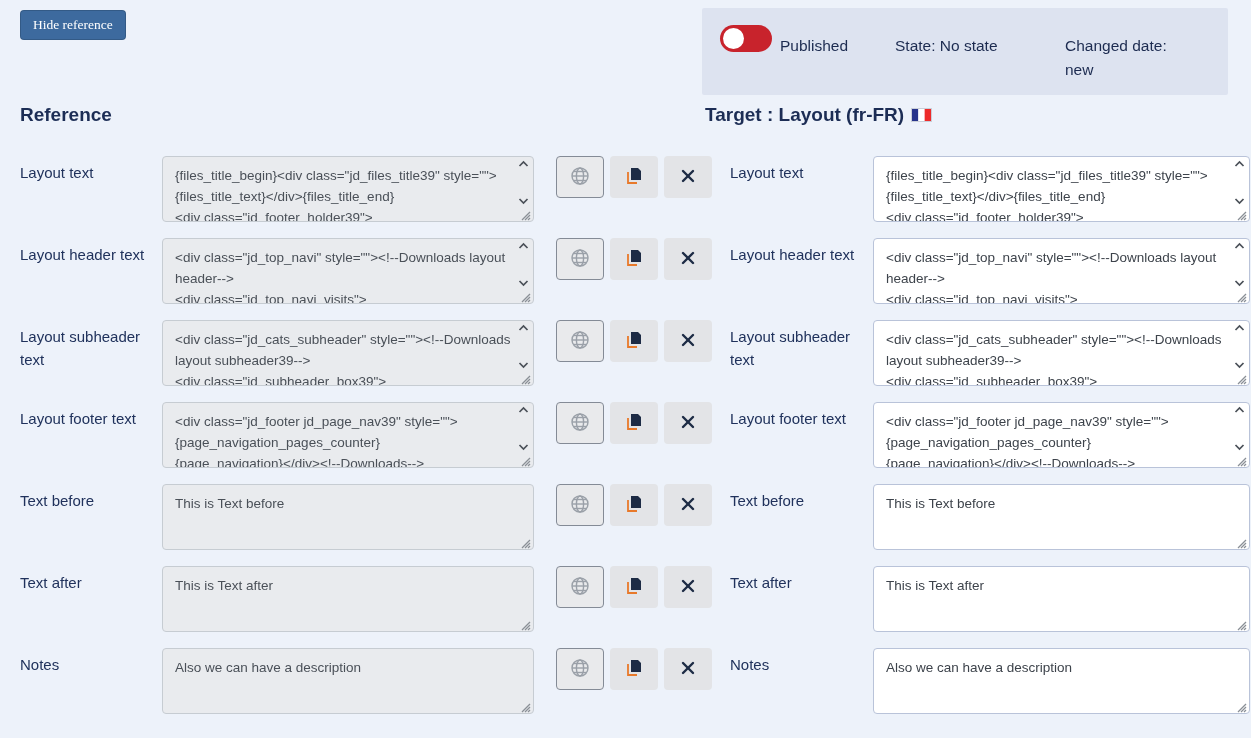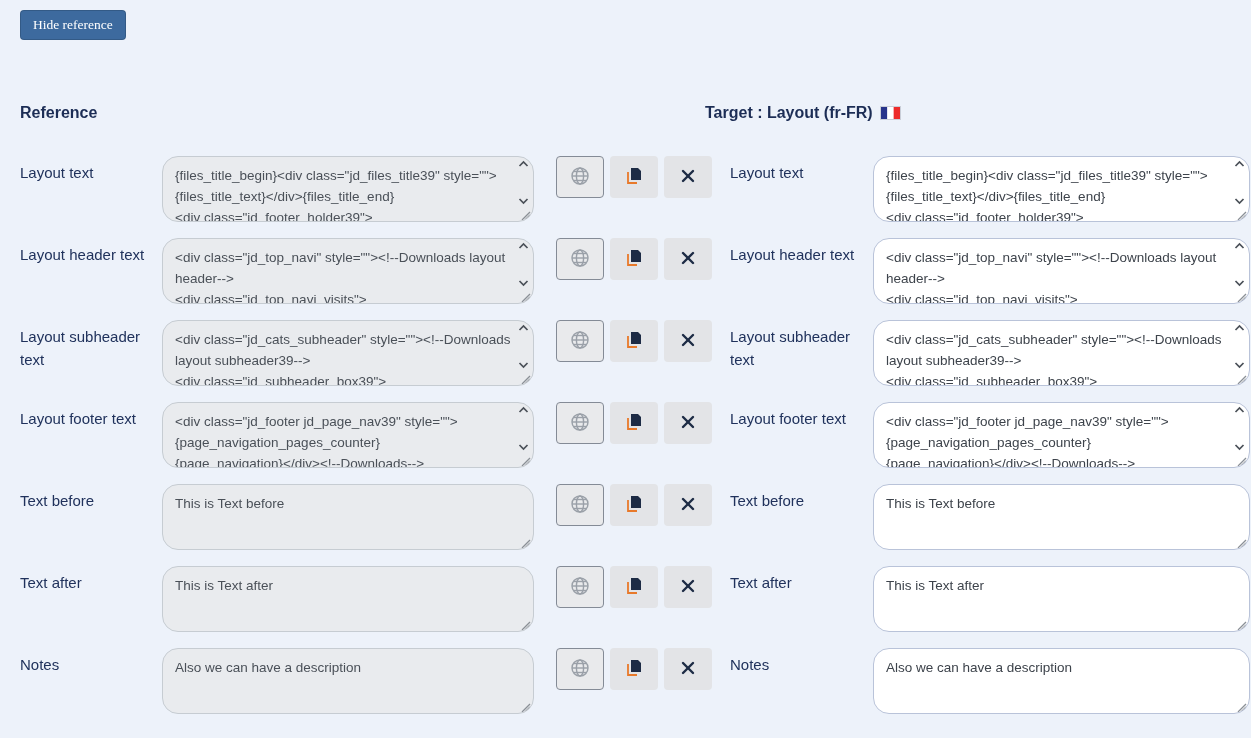--- a/index.html
+++ b/index.html
@@ -30,35 +30,35 @@
   .toggle .knob {
     position:absolute; left:3px; top:3px; width:21px; height:21px;
     background:#fff; border-radius:50%;
   }
   .status-panel .lbl { position:absolute; font-size:15.5px; color:#1c2b50; line-height:1.55; }
   .lbl-published { left:78px; top:26px; }
   .lbl-state     { left:193px; top:26px; }
   .lbl-changed   { left:363px; top:26px; width:130px; }
   
   .headings { position:relative; height:44px; }
-  h2.colhead { position:absolute; top:0; font-size:16px; font-weight:bold; color:#1c2d55; white-space:nowrap; }
+  h2.colhead { position:absolute; top:0; font-size:19px; font-weight:bold; color:#1c2d55; white-space:nowrap; }
   .head-ref { left:20px; }
   .head-target { left:705px; display:flex; align-items:center; gap:7px; }
   .flag { display:inline-block; width:21px; height:14px; border:1px solid #c9ced8; }
   .flag svg { display:block; }
   
   .rows { padding:8px 1px 0 20px; }
   .row {
     display:grid;
     grid-template-columns:142px 372px 196px 143px 1fr;
     margin-bottom:16px; align-items:start;
   }
   .row-label { font-size:15px; color:#20325c; line-height:1.55; padding-top:5px; padding-right:14px; }
   .ta {
-    position:relative; height:66px; border-radius:16px;
+    position:relative; height:66px; border-radius:4px;
     font-size:13.5px; line-height:1.55; overflow:hidden;
   }
   .ta .ta-text {
     position:absolute; inset:0; padding:9px 22px 6px 12px;
     white-space:pre-wrap; overflow-wrap:break-word; overflow:hidden;
   }
   .ta-ref  { background:#e9ebee; border:1px solid #c6ccd2; color:#4a5058; }
   .ta-tgt  { background:#ffffff; border:1px solid #b9c3d9; color:#3d434b; }
   .chevrons { position:absolute; right:2px; top:3px; bottom:16px; width:15px;
     display:flex; flex-direction:column; justify-content:space-between; align-items:center; }
@@ -72,20 +72,28 @@
   }
   .icon-btn.globe { border:1px solid #848b96; background:#e9eaec; }
   .tgt-label { font-size:15px; color:#20325c; line-height:1.55; padding-top:5px; padding-right:10px; }
 </style>
 </head>
 <body>
 
 <div class="topbar">
   <button class="btn-hide-ref">Hide reference</button>
 
+  <div class="status-panel">
+    <div class="toggle">
+      <div class="knob"></div>
+    </div>
+    <span class="lbl lbl-published">Published</span>
+    <span class="lbl lbl-state">State: No state</span>
+    <span class="lbl lbl-changed">Changed date: new</span>
+  </div>
 </div>
 
 <div class="headings">
   <h2 class="colhead head-ref">Reference</h2>
   <h2 class="colhead head-target">
     <span>Target : Layout (fr-FR)</span>
     <span class="flag">
       <svg width="19" height="12" viewBox="0 0 19 12">
         <rect x="0" y="0" width="6.33" height="12" fill="#27348b"></rect>
         <rect x="6.33" y="0" width="6.33" height="12" fill="#ffffff"></rect>

